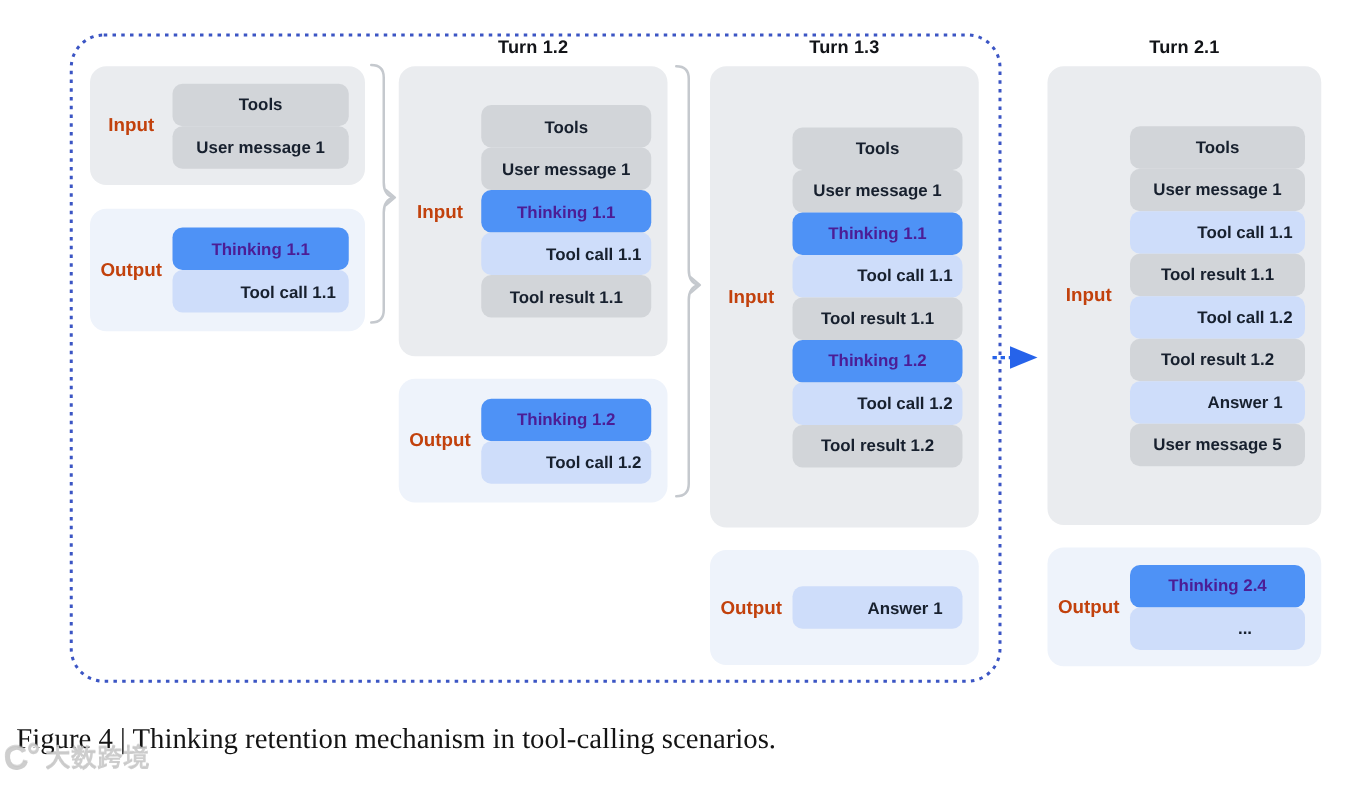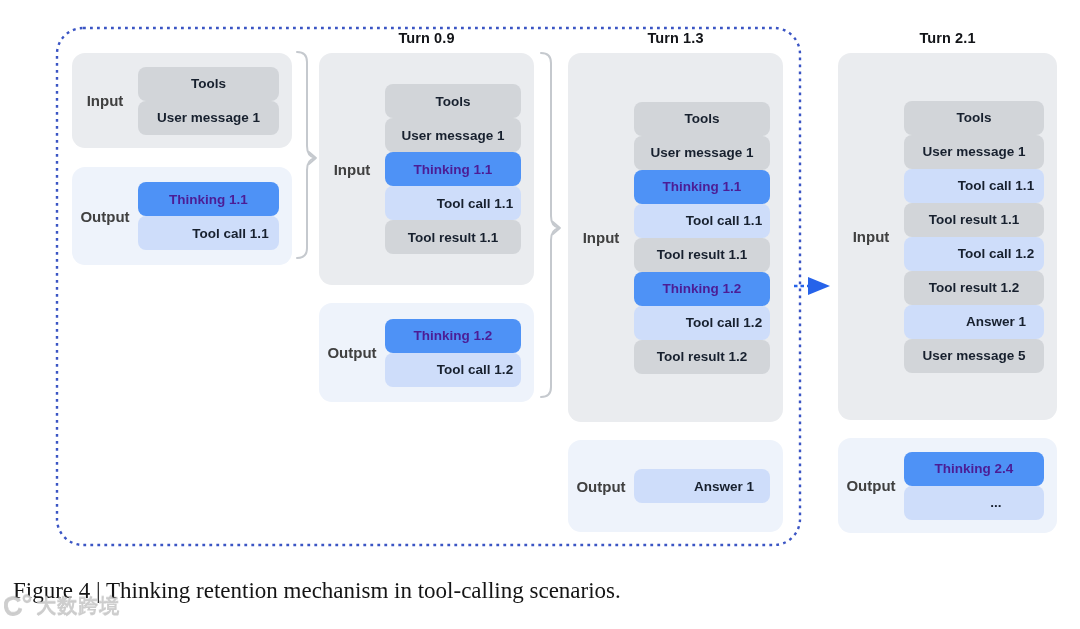--- a/index.html
+++ b/index.html
@@ -21,21 +21,21 @@
   .turn-header{
     position:absolute;top:30px;text-align:center;
     font-size:14.5px;font-weight:600;color:#121418;letter-spacing:.1px;
   }
   .panel{
     position:absolute;border-radius:13px;display:flex;align-items:center;
   }
   .panel.input{background:var(--input-panel-bg);}
   .panel.output{background:var(--output-panel-bg);}
   .panel-label{
-    flex:0 0 66px;text-align:center;font-size:15px;font-weight:600;color:#404040;
+    flex:0 0 66px;text-align:center;font-size:15px;font-weight:600;color:#c2410c;
   }
   .boxes{
     flex:1;display:flex;flex-direction:column;justify-content:center;gap:0;margin-right:13px;
   }
   .box{
     height:34px;border-radius:8px;display:flex;align-items:center;justify-content:center;
     font-size:13.5px;font-weight:600;color:var(--box-text);
   }
   .box.context{background:var(--context-gray);}
   .box.thinking{background:var(--thinking-blue);color:#4c1d95;}
@@ -73,21 +73,21 @@
       </div>
   </div>
   <div class="panel output" style="left:72px;top:167px;width:220px;height:98px;">
     <div class="panel-label">Output</div>
     <div class="boxes">
         <div class="box thinking">Thinking 1.1</div>
         <div class="box toolcall">Tool call 1.1</div>
       </div>
   </div>
 
-  <div class="turn-header" style="left:319px;width:215px;">Turn 0.9</div>
+  <div class="turn-header" style="left:319px;width:215px;">Turn 1.2</div>
   <div class="panel input" style="left:319px;top:53px;width:215px;height:232px;">
     <div class="panel-label">Input</div>
     <div class="boxes">
         <div class="box context">Tools</div>
         <div class="box context">User message 1</div>
         <div class="box thinking">Thinking 1.1</div>
         <div class="box toolcall">Tool call 1.1</div>
         <div class="box context">Tool result 1.1</div>
       </div>
   </div>

